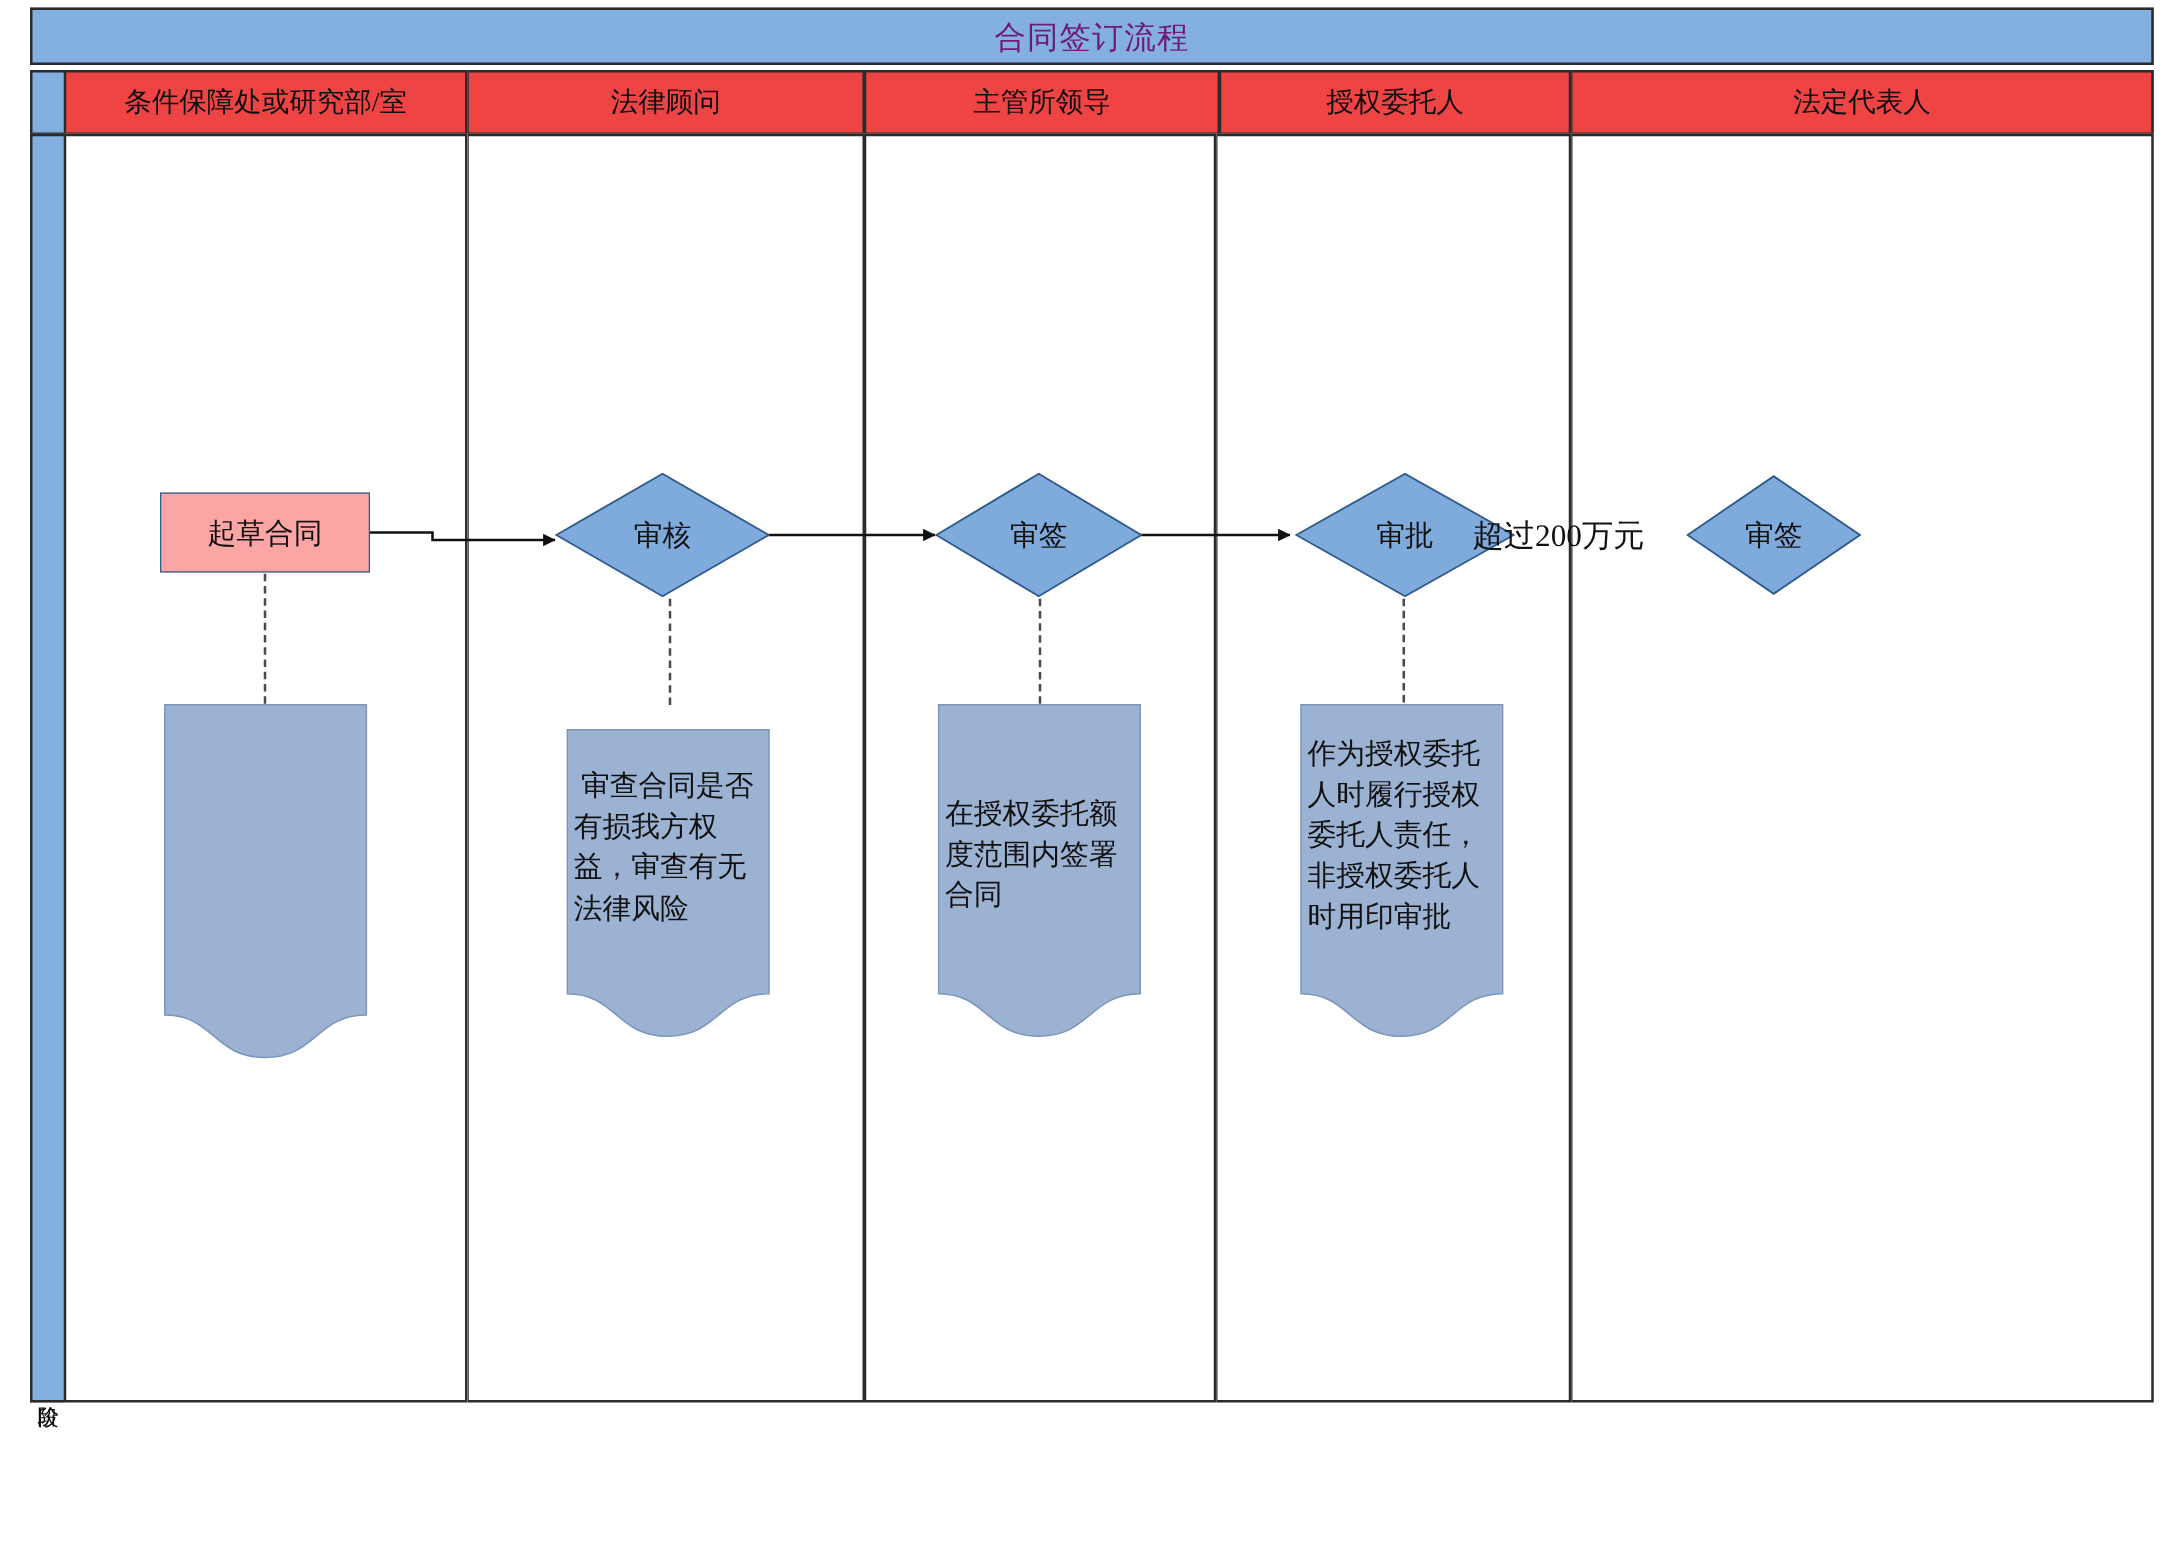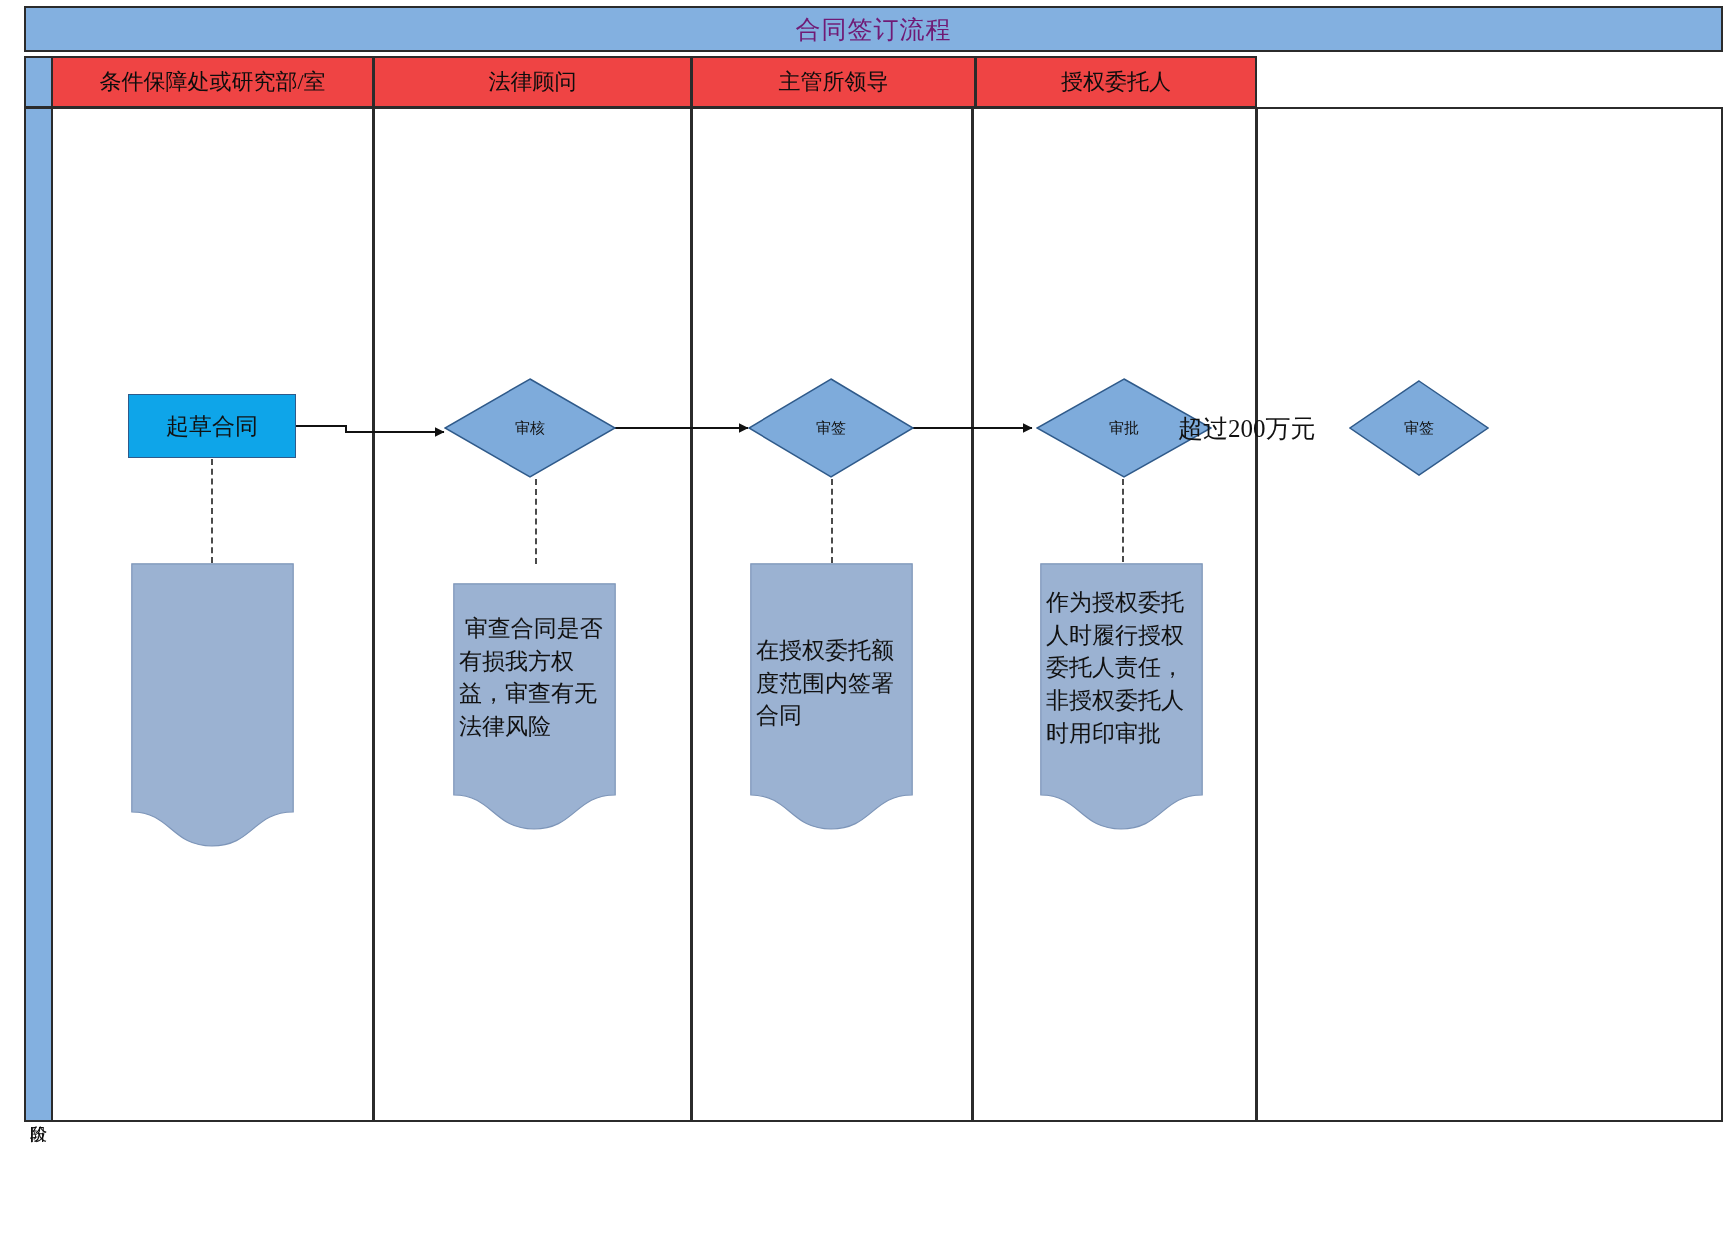--- a/index.html
+++ b/index.html
@@ -111,42 +111,42 @@
     position: absolute;
     left: 0; top: 0;
     width: 1735px;
     height: 1237px;
     pointer-events: none;
   }
   #shapes > * { pointer-events: auto; }
 
   .proc-box {
     position: absolute;
-    background: #0ea5e9;
+    background: #fca5a5;
     border: 1px solid #2f5a8a;
     box-sizing: border-box;
     display: flex;
     align-items: center;
     justify-content: center;
     font-size: 23px;
     color: #111;
   }
 
   .diamond {
     position: absolute;
   }
   .diamond svg { display: block; }
   .diamond .dlabel {
     position: absolute;
     left: 0; top: 0;
     width: 100%; height: 100%;
     display: flex;
     align-items: center;
     justify-content: center;
-    font-size: 15px;
+    font-size: 23px;
     color: #111;
   }
 
   .note {
     position: absolute;
   }
   .note svg { display: block; position: absolute; left:0; top:0; }
   .note .ntext {
     position: absolute;
     left: 0;
@@ -189,20 +189,21 @@
   <div class="title-bar">
     <span class="title-text">合同签订流程</span>
   </div>
 
   <div class="lane-header-strip">
     <div class="lane-gutter-head"></div>
     <div class="lane-head" style="width:322px;">条件保障处或研究部/室</div>
     <div class="lane-head" style="width:318px;">法律顾问</div>
     <div class="lane-head" style="width:284px;">主管所领导</div>
     <div class="lane-head" style="width:281px;">授权委托人</div>
+    <div class="lane-head" style="width:466px;">法定代表人</div>
   </div>
 
   <div class="lane-body-strip">
     <div class="lane-gutter-body">
       <span class="lane-gutter-label">阶段</span>
     </div>
     <div class="lane-col" style="width:322px;"></div>
     <div class="lane-col" style="width:318px;"></div>
     <div class="lane-col" style="width:281px;"></div>
     <div class="lane-col" style="width:284px;"></div>

